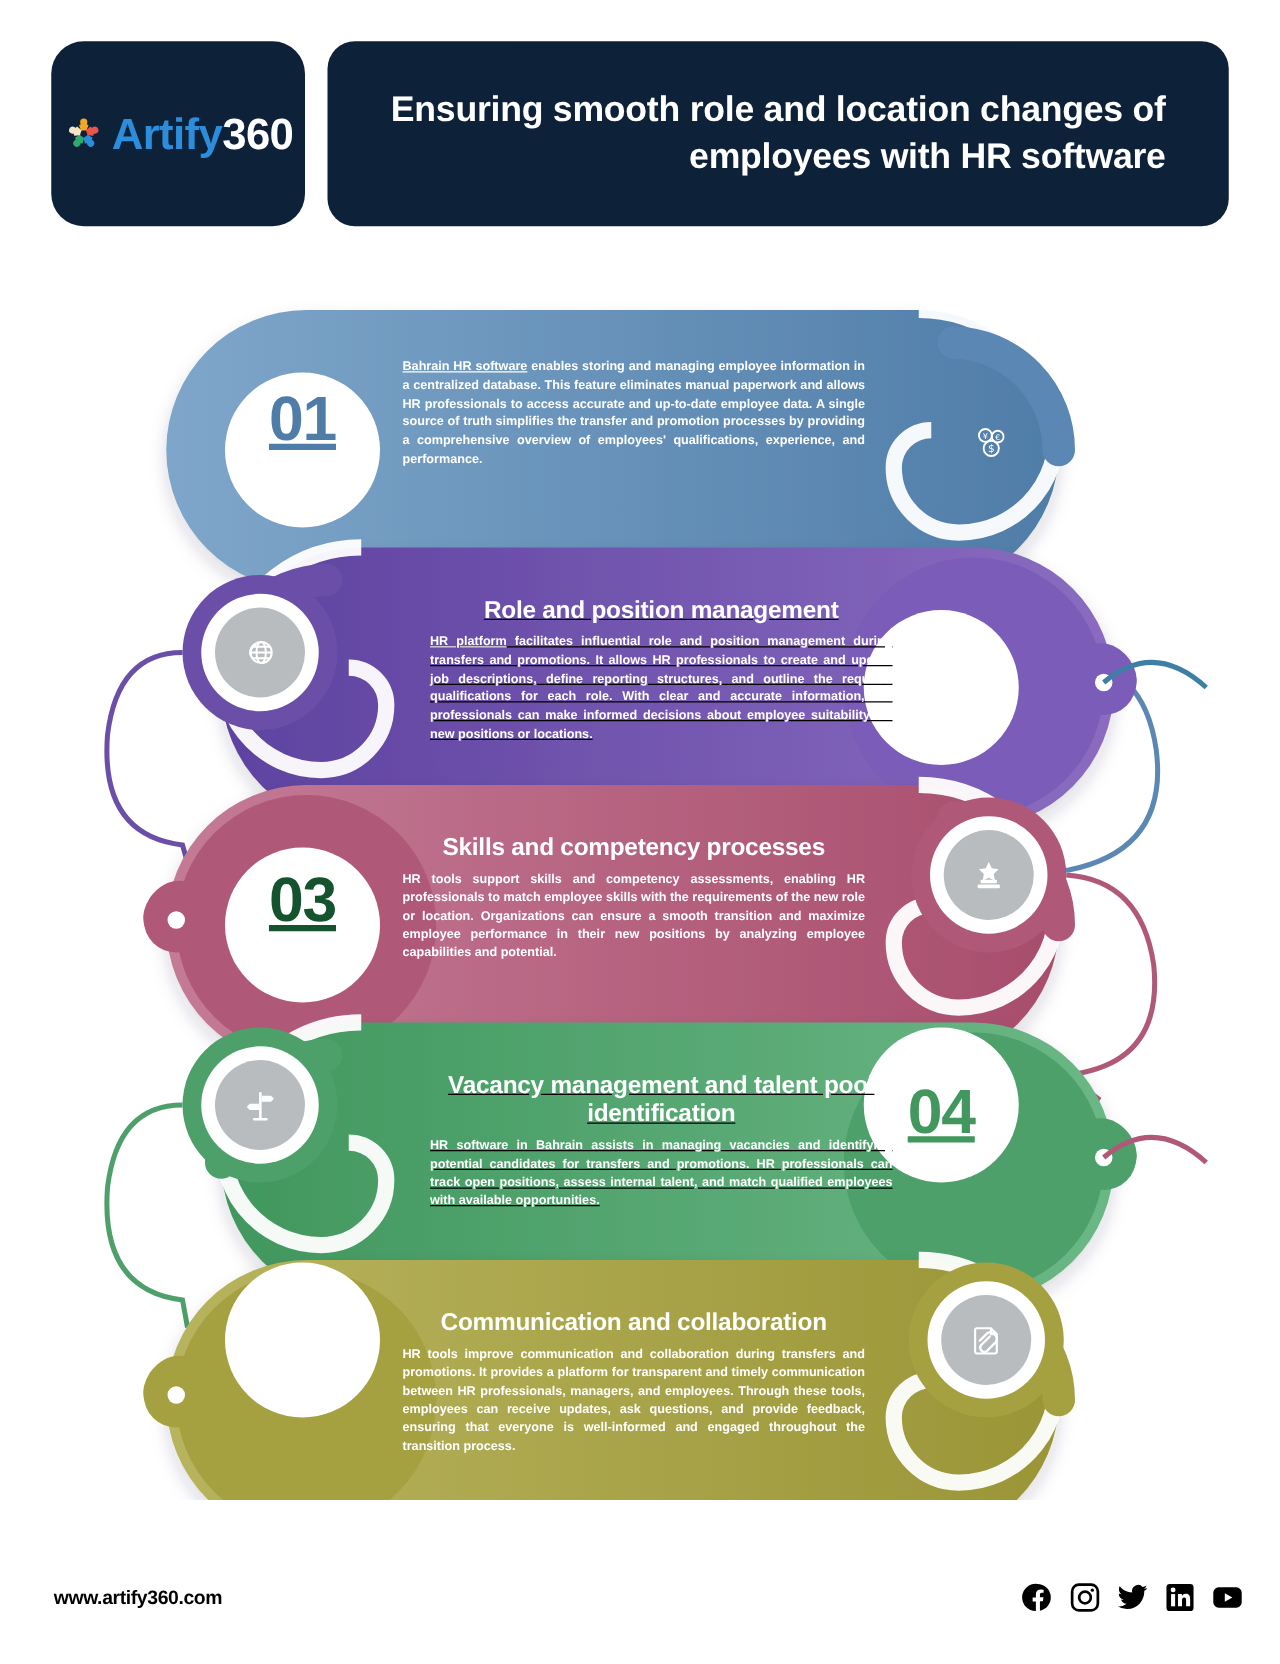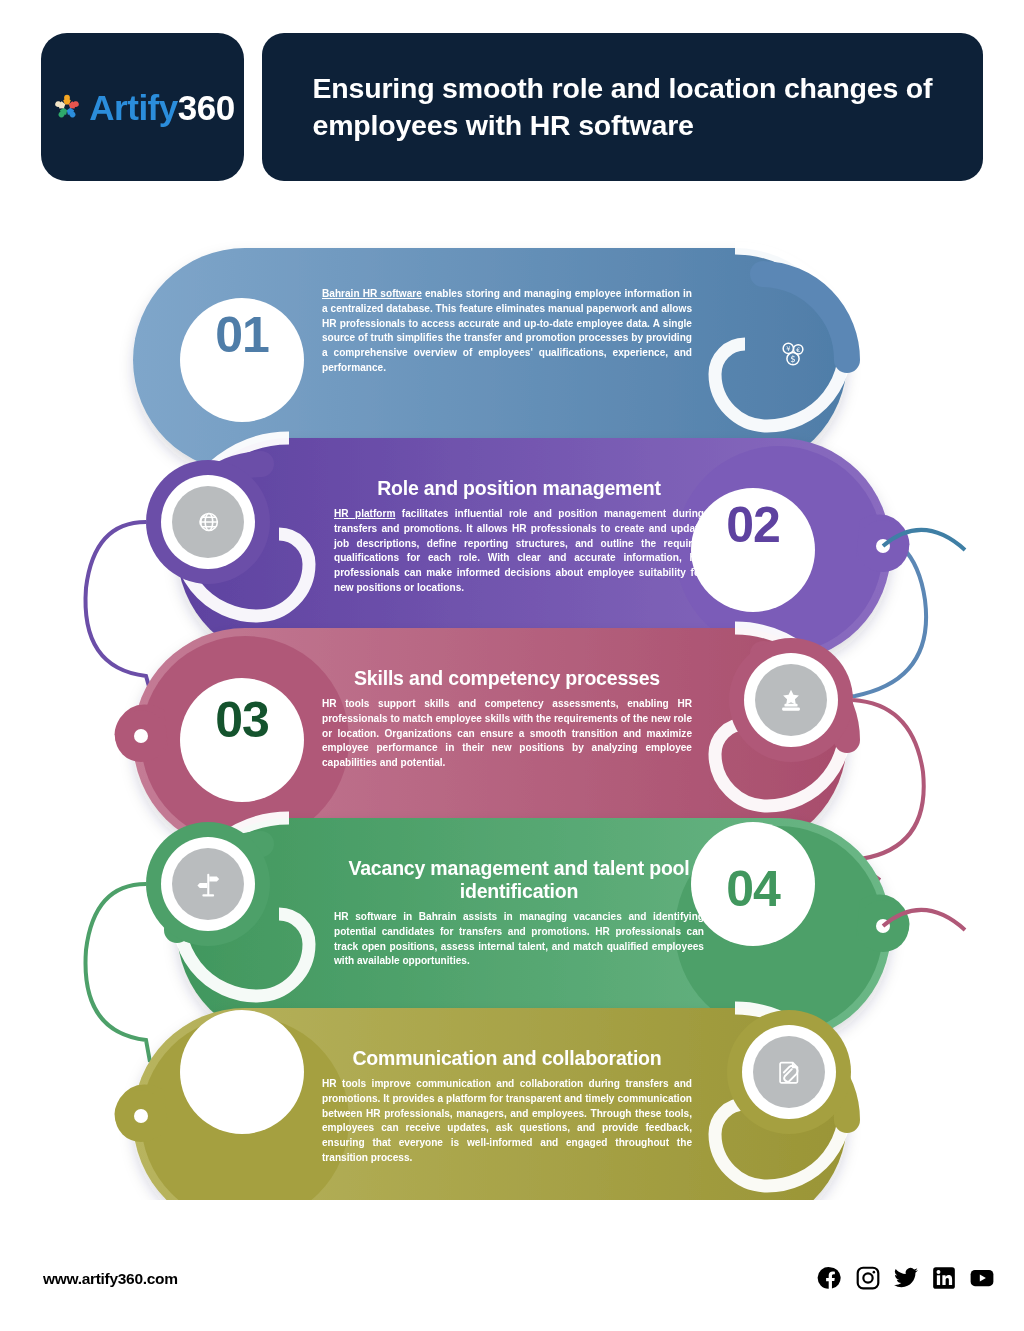--- a/index.html
+++ b/index.html
@@ -21,47 +21,47 @@
   .logo-text{font-size:35px;font-weight:bold;letter-spacing:-.5px;line-height:1;}
   .logo-artify{color:#2b8ddb;}
   .logo-360{color:#ffffff;}
   .title-box{
     position:absolute;left:262px;top:33px;width:721px;height:148px;
     background:#0d2138;border-radius:22px;
     display:flex;align-items:center;justify-content:center;
   }
   .title-text{
     color:#ffffff;font-size:28.5px;font-weight:bold;line-height:1.30;
-    text-align:left;width:620px;letter-spacing:-.2px;
+    text-align:right;width:620px;letter-spacing:-.2px;
   }
   
   .steps{position:absolute;left:0;top:200px;width:1024px;height:1000px;}
   .svg-layer{position:absolute;left:0;top:0;width:1024px;height:1000px;}
   .step{position:absolute;width:1024px;height:200px;}
   .step-1{top:35px;}
   .step-2{top:225px;}
   .step-3{top:415px;}
   .step-4{top:605px;}
   .step-5{top:795px;}
   .txtwrap{position:absolute;width:370px;}
   .txtwrap.right{left:322px;top:52px;}
-  .txtwrap.left{left:334px;top:52px;}
+  .txtwrap.left{left:344px;top:52px;text-decoration:underline;}
   .s-title{
     color:#ffffff;font-size:19.5px;font-weight:bold;line-height:1.18;
     text-align:center;margin:0 0 7px 0;letter-spacing:-.2px;
   }
   .s-body{
     color:#ffffff;font-size:10.1px;font-weight:bold;line-height:1.47;
     text-align:justify;margin:0;
   }
   .s-body .lnk{text-decoration:underline;}
   .num{
     position:absolute;font-size:50px;font-weight:bold;letter-spacing:-1px;
     display:flex;align-items:center;justify-content:center;
-    width:120px;height:120px;
+    width:120px;height:120px;text-decoration:underline;
   }
   .icon-glyph{
     position:absolute;width:48px;height:48px;
     display:flex;align-items:center;justify-content:center;
     color:#ffffff;
   }
   
   .footer{position:absolute;left:0;top:1255px;width:1024px;height:76px;padding-left:14px;}
   .site{
     position:absolute;left:43px;top:15px;
@@ -235,21 +235,20 @@
           <circle cx="21.5" cy="11" r="5"></circle>
           <circle cx="16" cy="21" r="6.5"></circle>
         <text x="11" y="13" font-size="7" fill="#ffffff" stroke="none" text-anchor="middle" font-family="DejaVu Sans">¥</text>
         <text x="21.5" y="13.5" font-size="6.5" fill="#ffffff" stroke="none" text-anchor="middle" font-family="DejaVu Sans">€</text>
         <text x="16" y="24.5" font-size="9" fill="#ffffff" stroke="none" text-anchor="middle" font-family="DejaVu Sans">$</text>
       </svg>
     </div>
   </div>
 
   <div class="step step-2">
-    <div class="num" style="left:693px;top:40px;color:#5e42a0">02</div>
     <div class="txtwrap left">
       <div class="s-title">Role and position management</div>
       <div class="s-body"><span class="lnk">HR platform</span><span> facilitates influential role and position management during transfers and promotions. It allows HR professionals to create and update job descriptions, define reporting structures, and outline the required qualifications for each role. With clear and accurate information, HR professionals can make informed decisions about employee suitability for new positions or locations.</span></div>
     </div>
     <div class="icon-glyph" style="left:184px;top:73px">
       <svg viewBox="0 0 32 32" width="30" height="30" fill="none" stroke="#ffffff" stroke-width="1.7">
         <circle cx="17" cy="16" r="9"></circle>
         <ellipse cx="17" cy="16" rx="4" ry="9"></ellipse>
         <path d="M8,16 h18 M9.5,11 h15 M9.5,21 h15"></path>
         <path d="M12,9 q-5,3 -4,9" stroke-width="2.2" stroke-linecap="round"></path>

